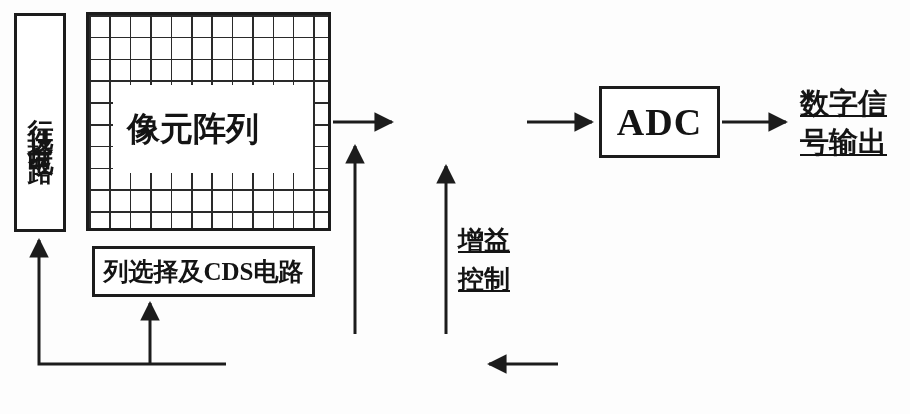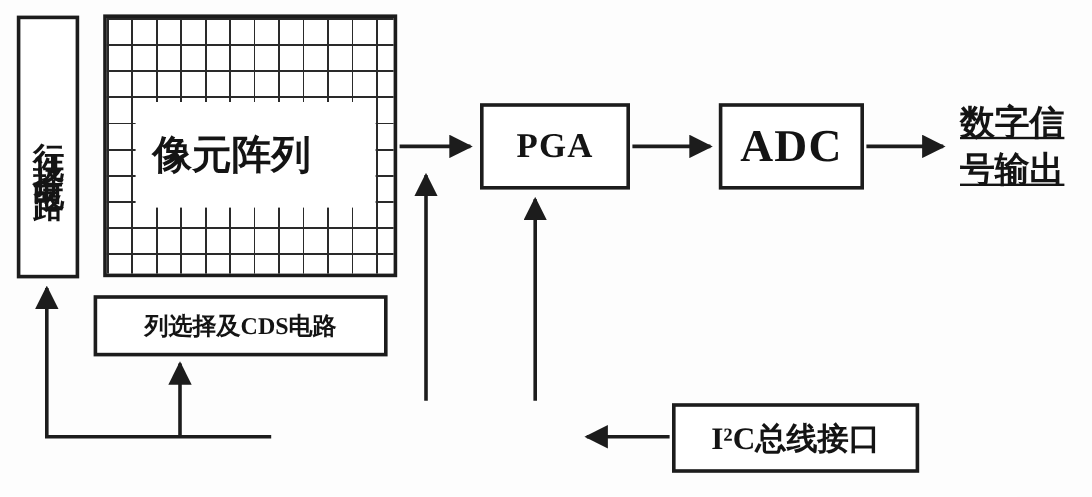--- a/index.html
+++ b/index.html
@@ -58,21 +58,21 @@
     display: flex;
     align-items: center;
     padding-left: 14px;
     box-sizing: border-box;
     font-size: 33px;
     font-weight: bold;
     text-align: center;
   }
 
   
-  #columnCds { left: 78px; top: 246px; width: 245px; height: 51px; font-size: 20px; }
+  #columnCds { left: 92px; top: 246px; width: 223px; height: 51px; font-size: 25px; }
 
   
   #pga { left: 400px; top: 86px; width: 125px; height: 72px; font-size: 29px; letter-spacing: 1px; }
   #adc { left: 599px; top: 86px; width: 121px; height: 72px; font-size: 38px; letter-spacing: 1px; }
 
   
   #timing { left: 226px; top: 336px; width: 255px; height: 58px; font-size: 26px; }
   #i2c    { left: 560px; top: 336px; width: 206px; height: 58px; font-size: 26px; }
 
   
@@ -126,29 +126,24 @@
   </div>
 
   <div class="box" id="pixelArray">
     <div id="pixelLabel">像元阵列</div>
   </div>
 
   <div class="box" id="columnCds">
     <span>列选择及CDS电路</span>
   </div>
 
-  <div class="box" id="pga">
-    <span>PGA</span>
-  </div>
 
   <div class="box" id="adc">
     <span>ADC</span>
   </div>
 
 
-  <div class="box" id="i2c">
-    <span>I²C总线接口</span>
-  </div>
 
   <div class="annot" id="digitalOut">数字信号输出</div>
 
+  <div class="annot" id="gainCtrl">增益控制</div>
 
 </div>
 
 </body></html>

